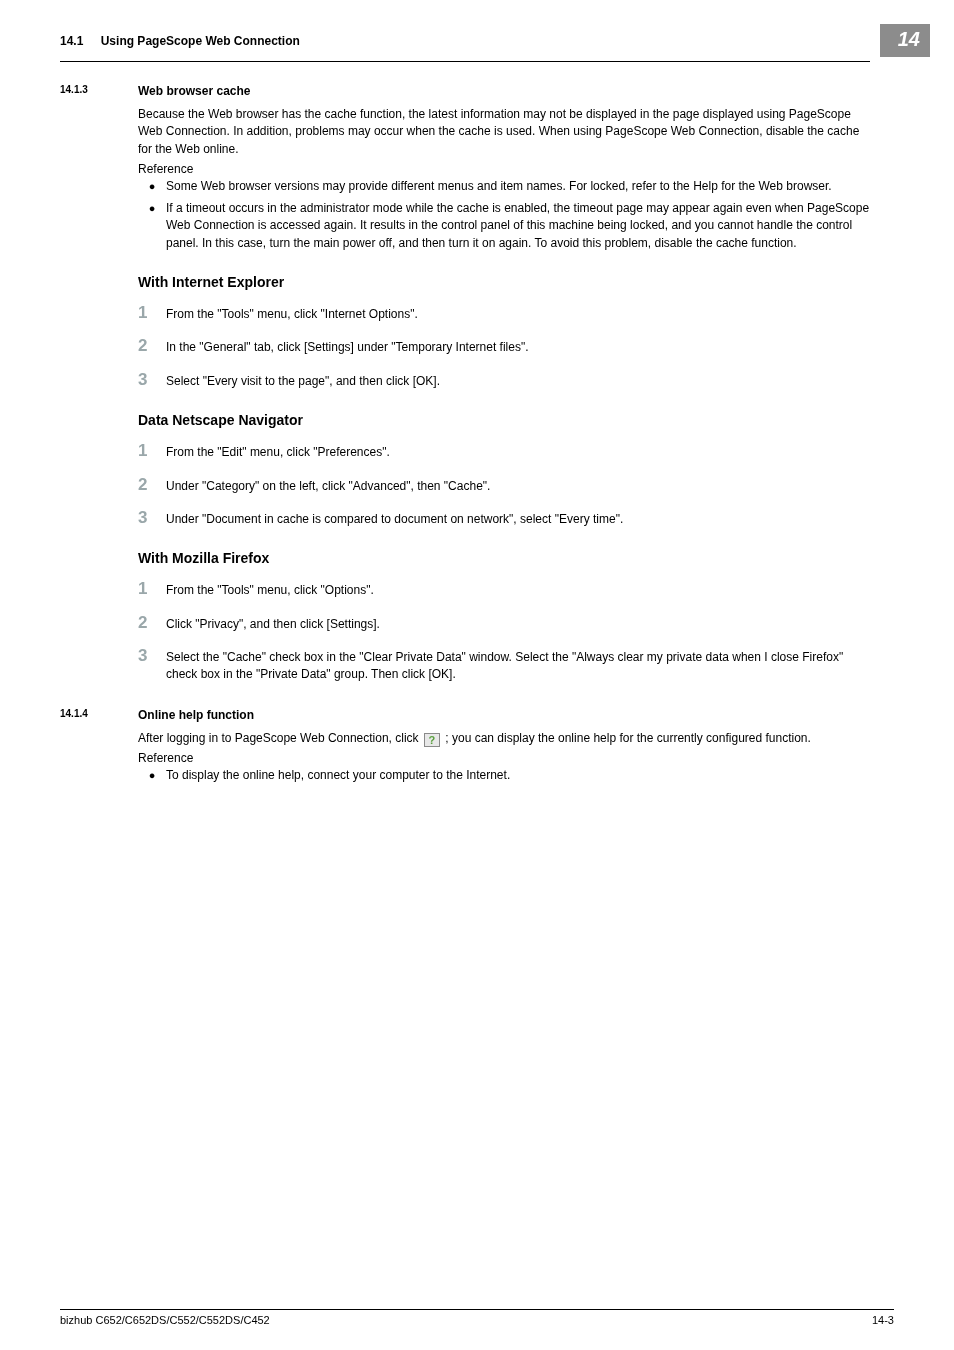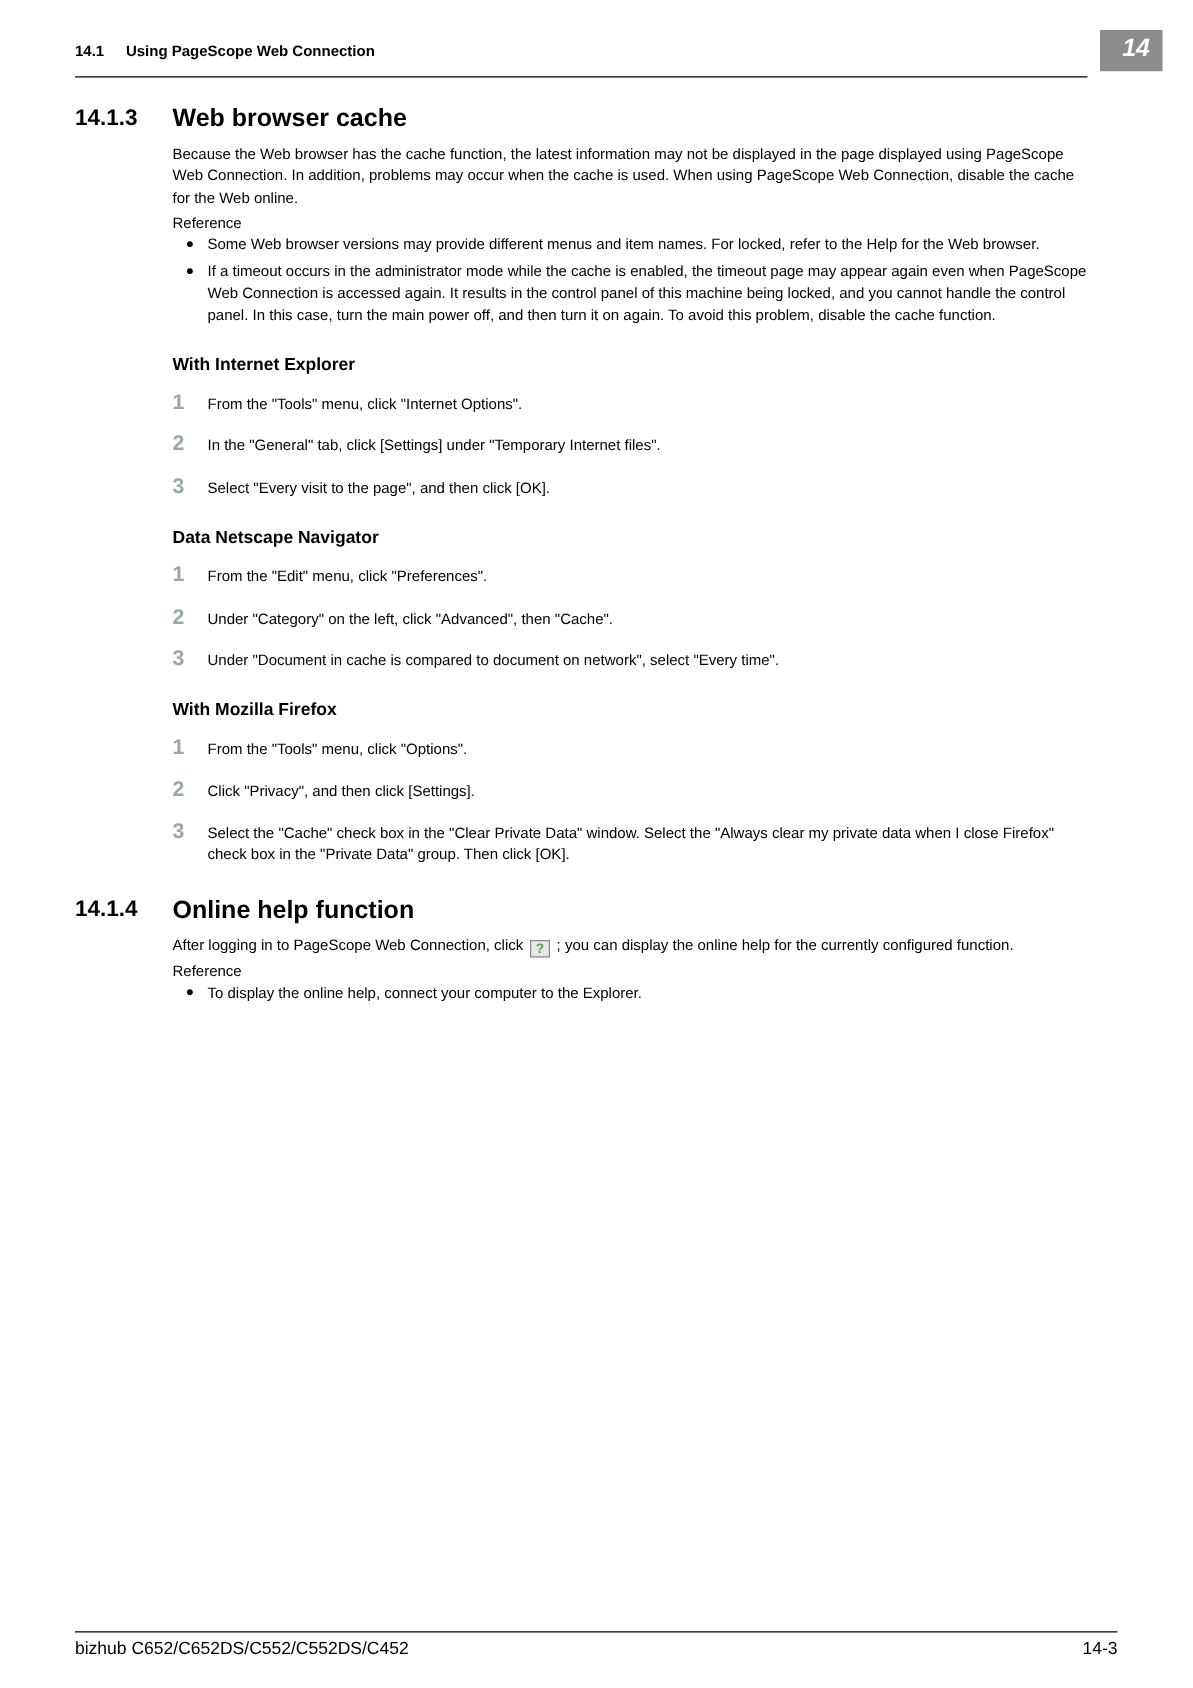--- a/index.html
+++ b/index.html
@@ -44,25 +44,25 @@
     border-top: 1px solid #000;
     margin-bottom: 22px;
   }
   .section-row {
     display: flex;
     margin-bottom: 8px;
   }
   .sec-num {
     width: 78px;
     flex: 0 0 78px;
-    font-size: 18px;
+    font-size: 10px;
     font-weight: bold;
   }
   .sec-title {
-    font-size: 20px;
+    font-size: 12px;
     font-weight: bold;
   }
   .indent {
     margin-left: 78px;
   }
   .para {
     font-size: 12px;
     line-height: 1.45;
     margin-bottom: 4px;
   }
@@ -136,21 +136,21 @@
     right: 60px;
   }
   .hr-bottom {
     border: none;
     border-top: 1px solid #000;
     margin-bottom: 4px;
   }
   .footer-row {
     display: flex;
     justify-content: space-between;
-    font-size: 14px;
+    font-size: 11px;
   }
   .gap-mid { height: 10px; }
 </style>
 </head>
 <body>
 
 <div class="page">
   <div class="header-row">
     <div class="header-left">
       <span class="header-num">14.1</span>
@@ -230,21 +230,21 @@
   </div>
 
   <div class="indent">
     <p class="para">
       <span>After logging in to PageScope Web Connection, click </span><span class="help-icon">?</span><span> ; you can display the online help for the currently configured function.</span>
     </p>
     <p class="ref">Reference</p>
     <ul class="bullets">
       <li>
           <span class="dot">●</span>
-          <span class="txt">To display the online help, connect your computer to the Explorer.</span>
+          <span class="txt">To display the online help, connect your computer to the Internet.</span>
         </li>
     </ul>
   </div>
 </div>
 
 <div class="footer">
   <hr class="hr-bottom">
   <div class="footer-row">
     <span>bizhub C652/C652DS/C552/C552DS/C452</span>
     <span>14-3</span>

